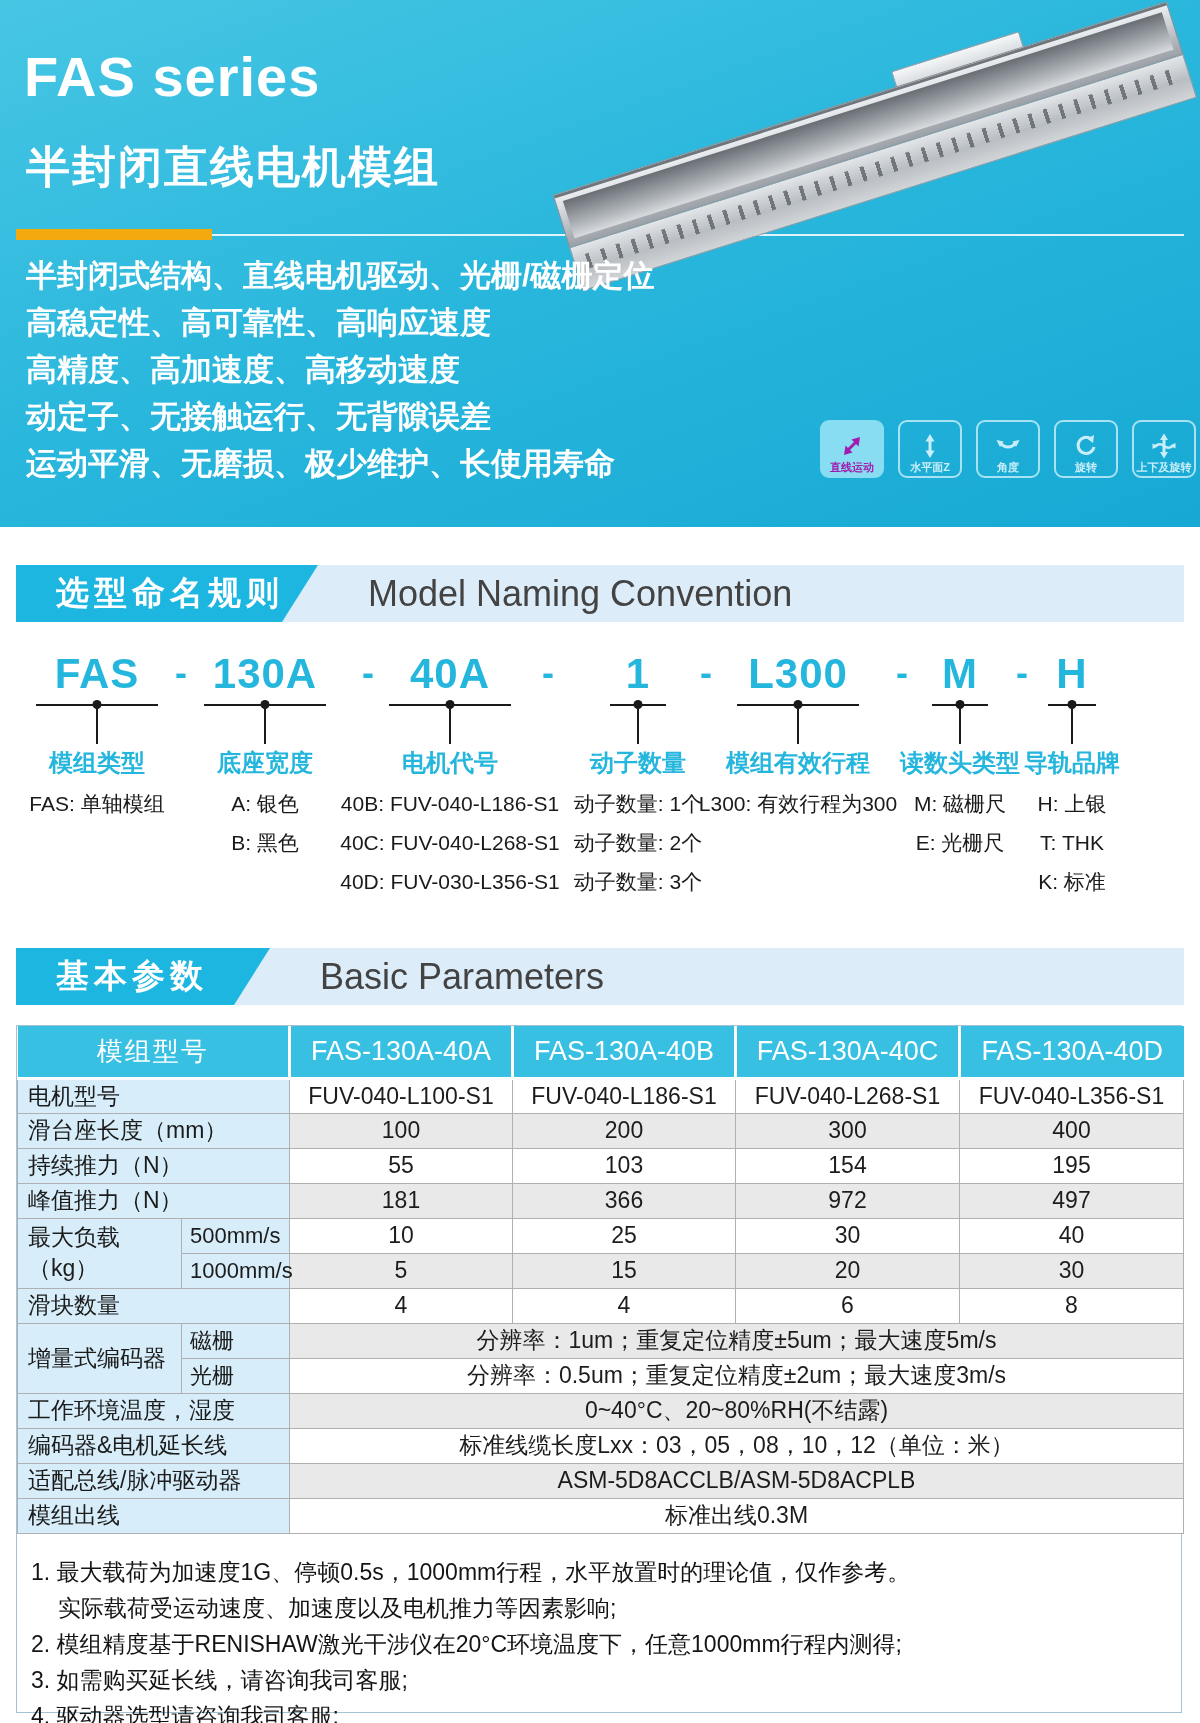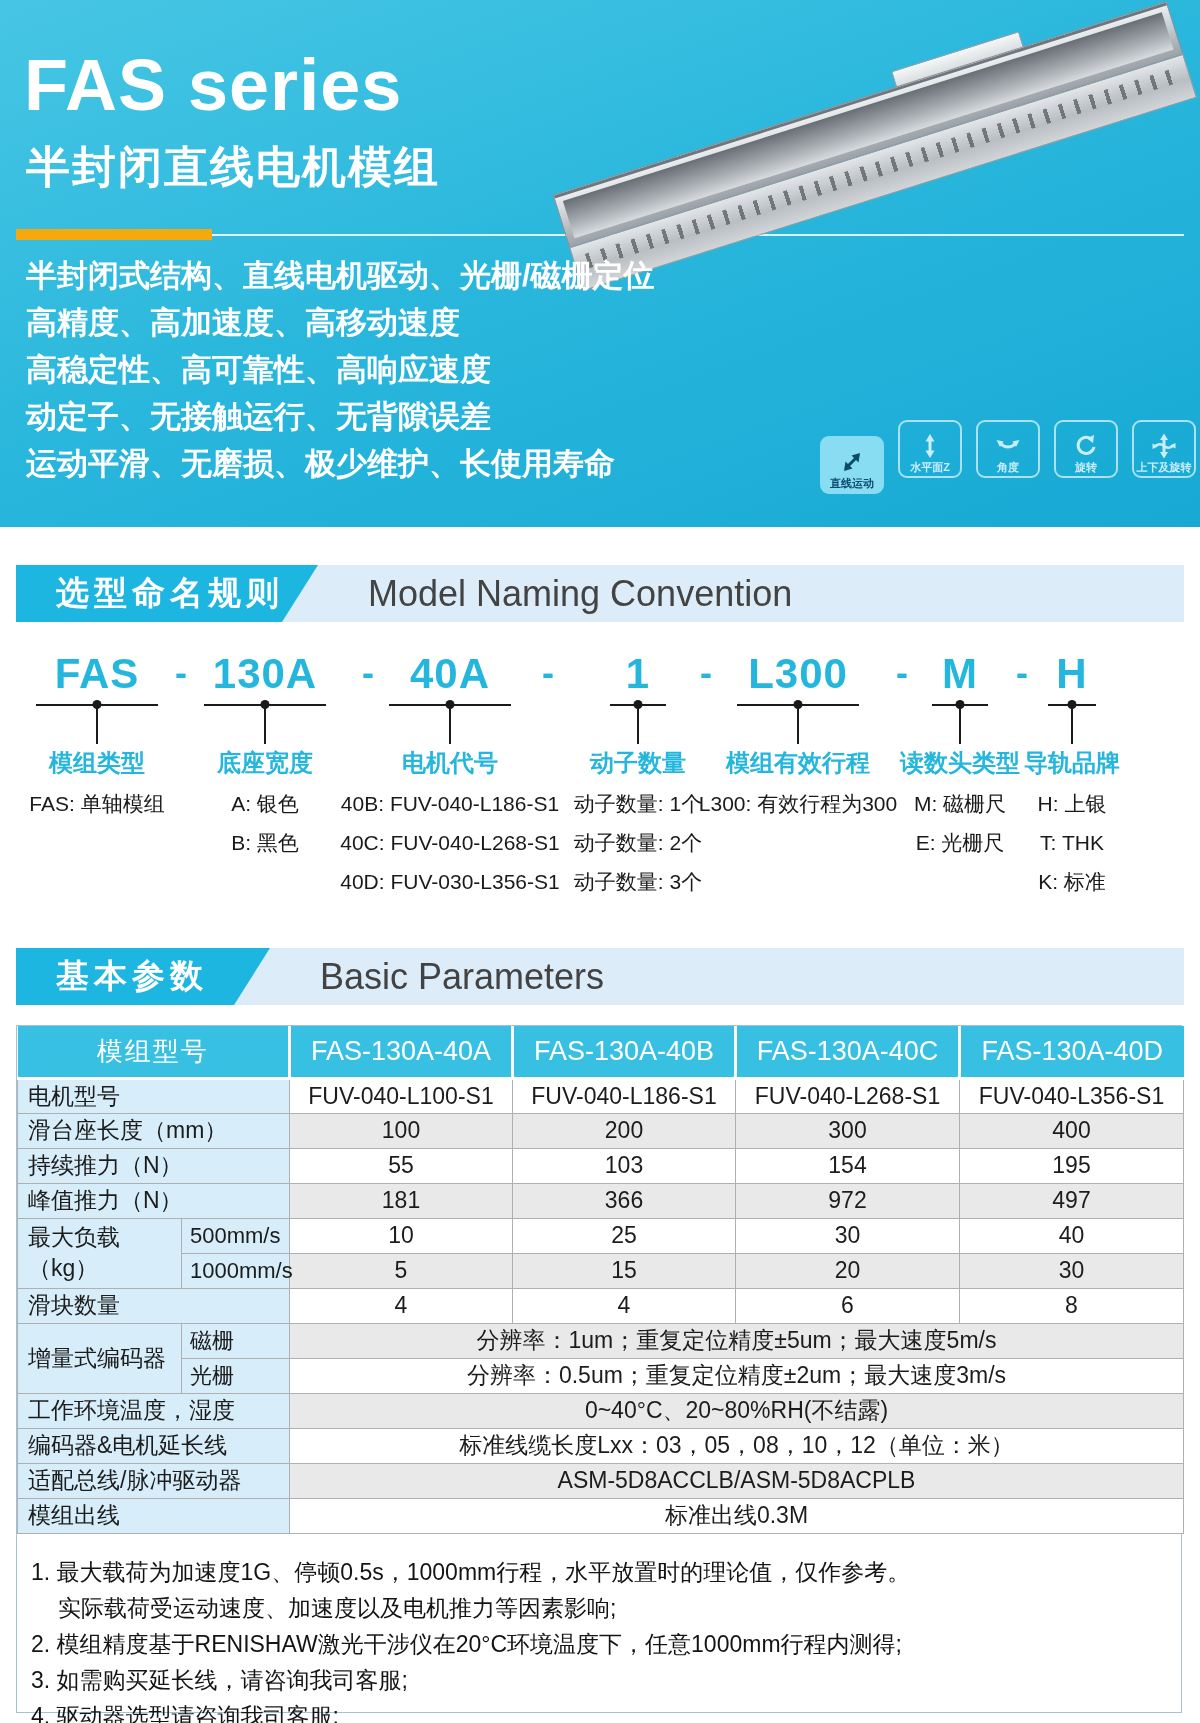--- a/index.html
+++ b/index.html
@@ -2,21 +2,21 @@
 <html><head>
 <meta charset="utf-8">
 <style>
   html,body{margin:0;padding:0;background:#fff;}
   .page{position:relative;width:1200px;height:1723px;background:#fff;overflow:hidden;
         font-family:"Liberation Sans","DejaVu Sans",sans-serif;}
 
   
   .hero{position:absolute;left:0;top:0;width:1200px;height:527px;
         background:linear-gradient(160deg,#47c6e4 0%,#28b6dc 50%,#17a9d4 100%);}
-  .hero-title{position:absolute;left:24px;top:44px;font-size:72px;font-weight:bold;color:#fff;letter-spacing:1px;text-align:right;}
+  .hero-title{position:absolute;left:24px;top:44px;font-size:56px;font-weight:bold;color:#fff;letter-spacing:1px;text-align:right;}
   .hero-subtitle{position:absolute;left:26px;top:138px;font-size:44px;font-weight:bold;color:#fff;letter-spacing:2px;}
   .divider-bar{position:absolute;left:16px;top:229px;width:196px;height:11px;background:#f3aa0f;}
   .divider-line{position:absolute;left:212px;top:234px;width:972px;height:2px;background:rgba(255,255,255,.85);z-index:1;}
   .features{position:absolute;left:26px;top:252px;z-index:3;}
   .feature-line{font-size:31px;font-weight:bold;color:#fff;line-height:47px;white-space:nowrap;}
 
   
   .product{position:absolute;left:545px;top:0;width:655px;height:300px;z-index:2;}
   .bar{position:absolute;left:8px;top:96px;width:642px;height:102px;transform:rotate(-17.5deg);}
   .topface{position:absolute;left:0;top:0;width:100%;height:54px;
@@ -31,21 +31,21 @@
   .carriage{position:absolute;left:56%;top:-16px;width:132px;height:30px;border-radius:2px;
             background:linear-gradient(180deg,#f5f7f8,#c2c7cc);border:1px solid #9aa0a6;}
 
   
   .hero-icons{position:absolute;left:820px;top:420px;display:flex;gap:14px;z-index:3;}
   .hicon{width:64px;height:58px;box-sizing:border-box;border:2px solid #a9e3f3;border-radius:9px;
          display:flex;flex-direction:column;align-items:center;justify-content:flex-end;
          padding-bottom:2px;color:#c9eef9;}
   .hicon svg{display:block;margin-top:2px;}
   .hicon .ilabel{font-size:11px;font-weight:bold;line-height:14px;white-space:nowrap;}
-  .hicon.active{background:#89ddf2;border-color:#89ddf2;color:#0c4a6e;margin-top:16px;}
+  .hicon.active{background:#89ddf2;border-color:#89ddf2;color:#a21caf;}
 
   
   .sec{position:absolute;left:16px;right:16px;height:57px;}
   .sec .banner{position:absolute;top:0;bottom:0;right:0;background:#dcecf8;
                clip-path:polygon(34px 0,100% 0,100% 100%,0 100%);
                display:flex;align-items:center;padding-left:96px;box-sizing:border-box;
                font-size:36px;color:#434343;}
   .sec .tab{position:absolute;left:0;top:0;bottom:0;background:#1db6e0;
             clip-path:polygon(0 0,100% 0,calc(100% - 36px) 100%,0 100%);
             display:flex;align-items:center;padding-left:40px;box-sizing:border-box;
@@ -107,22 +107,22 @@
         </div>
       </div>
     </div>
 
     <div class="hero-title">FAS series</div>
     <div class="hero-subtitle">半封闭直线电机模组</div>
     <div class="divider-bar"></div>
 
     <div class="features">
       <div class="feature-line">半封闭式结构、直线电机驱动、光栅/磁栅定位</div>
+      <div class="feature-line">高稳定性、高可靠性、高响应速度</div>
       <div class="feature-line">高精度、高加速度、高移动速度</div>
-      <div class="feature-line">高稳定性、高可靠性、高响应速度</div>
       <div class="feature-line">动定子、无接触运行、无背隙误差</div>
       <div class="feature-line">运动平滑、无磨损、极少维护、长使用寿命</div>
     </div>
 
     <div class="hero-icons">
       <div class="hicon active">
         <svg width="30" height="28" viewBox="0 0 28 28">
           <path d="M8 20 L20 8" stroke="currentColor" stroke-width="3" fill="none"></path>
           <polygon points="22,5 13.5,7.5 20.5,14.5" fill="currentColor"></polygon>
           <polygon points="6,23 14.5,20.5 7.5,13.5" fill="currentColor"></polygon>

